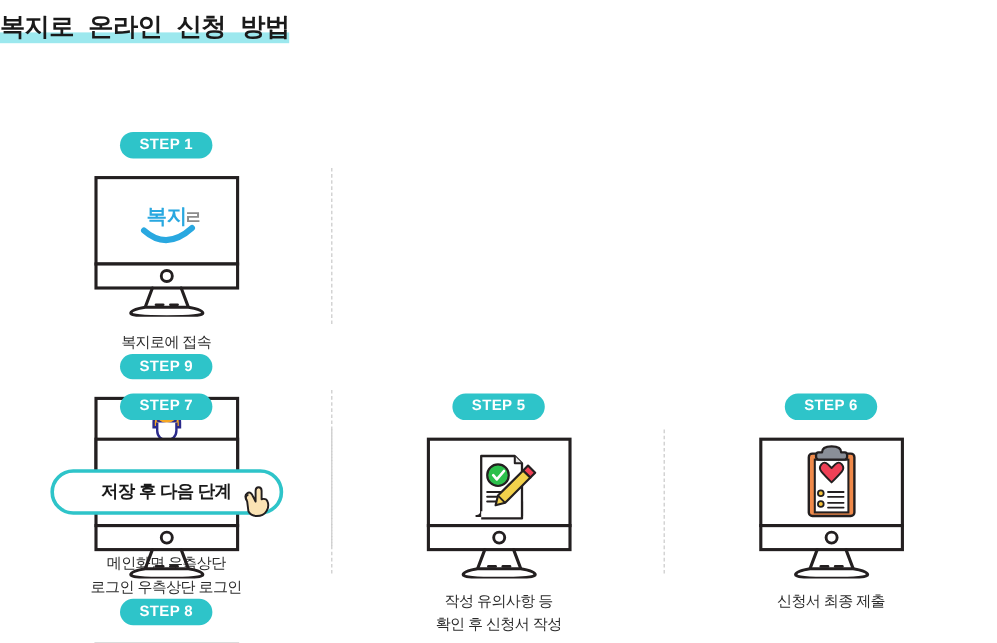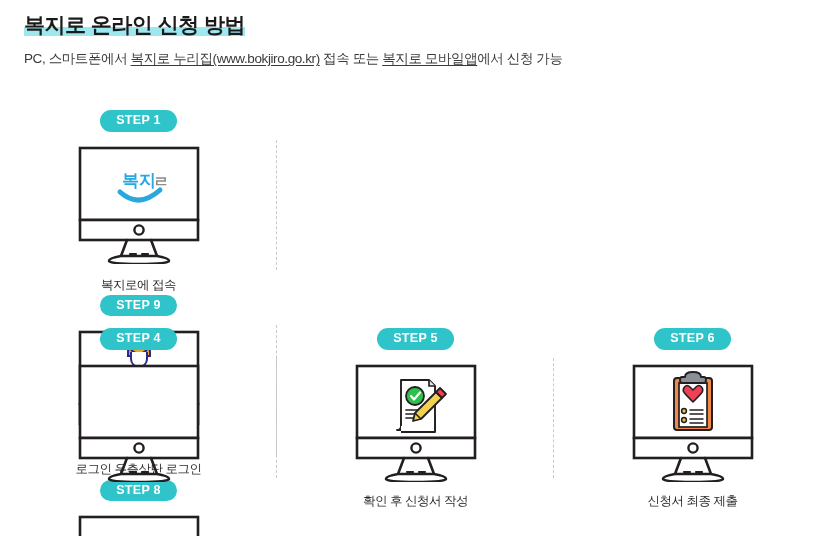--- a/index.html
+++ b/index.html
@@ -7,21 +7,21 @@
     width:831px;height:536px;
     background:#ffffff;
     font-family:"Liberation Sans","DejaVu Sans",sans-serif;
     color:#231f20;
     overflow:hidden;
     position:relative;
   }
   .page{position:relative;width:831px;height:536px;}
 
   
-  .header{position:absolute;left:24px;top:12px;}
+  .header{position:absolute;left:0;top:12px;font-family:Liberation Mono, monospace;}
   .title-wrap{position:relative;display:inline-block;}
   .title-hl{
     position:absolute;left:0;right:0;bottom:1px;height:9px;
     background:#9ce8ee;z-index:0;
   }
   .title{
     position:relative;z-index:1;
     font-size:21px;font-weight:bold;letter-spacing:-0.5px;
     color:#1a1a1a;line-height:1.2;
     white-space:nowrap;
@@ -80,23 +80,20 @@
 </head>
 <body>
 
 <div class="page">
 
   <div class="header">
     <div class="title-wrap">
       <div class="title-hl"></div>
       <div class="title">복지로 온라인 신청 방법</div>
     </div>
-    <div class="subtitle">
-      <span>PC, 스마트폰에서 </span><span class="u">복지로 누리집(www.bokjiro.go.kr)</span><span> 접속 또는 </span><span class="u">복지로 모바일앱</span><span>에서 신청 가능</span>
-    </div>
   </div>
 
   <div class="row row1">
 
     <div class="cell">
       <div class="badge">STEP 1</div>
       <div class="mon-wrap">
         <svg class="monitor" width="150" height="118" viewBox="0 0 150 118">
           <rect x="16" y="2" width="118" height="72" fill="#fff" stroke="#231f20" stroke-width="2.6"></rect>
           <rect x="16" y="74" width="118" height="20" fill="#fff" stroke="#231f20" stroke-width="2.6"></rect>
@@ -139,20 +136,21 @@
           <g>
             <rect x="50" y="56" width="50" height="11" rx="5.5" fill="#f5a623" stroke="#2a2a8c" stroke-width="2"></rect>
             <circle cx="62" cy="61.5" r="1.8" fill="#2a2a8c"></circle>
             <circle cx="70" cy="61.5" r="1.8" fill="#2a2a8c"></circle>
             <circle cx="78" cy="61.5" r="1.8" fill="#2a2a8c"></circle>
             <circle cx="86" cy="61.5" r="1.8" fill="#2a2a8c"></circle>
           </g>
         </svg>
       </div>
       <div class="caption">
+        <div>메인화면 우측상단</div>
         <div>로그인 우측상단 로그인</div>
       </div>
       <div class="divider"></div>
     </div>
 
     <div class="cell">
       <div class="badge">STEP 8</div>
       <div class="mon-wrap">
         <svg class="monitor" width="150" height="118" viewBox="0 0 150 118">
           <rect x="16" y="2" width="118" height="72" fill="#fff" stroke="#231f20" stroke-width="2.6"></rect>
@@ -174,31 +172,40 @@
         </div>
       </div>
       <div class="caption">
       </div>
     </div>
   </div>
 
   <div class="row row2">
 
     <div class="cell">
-      <div class="badge">STEP 4</div>
-      <div class="mon-wrap">
-        <svg class="monitor" width="150" height="118" viewBox="0 0 150 118">
-          <rect x="16" y="2" width="118" height="72" fill="#fff" stroke="#231f20" stroke-width="2.6"></rect>
-          <rect x="16" y="74" width="118" height="20" fill="#fff" stroke="#231f20" stroke-width="2.6"></rect>
-          <circle cx="75" cy="84" r="4.6" fill="#fff" stroke="#231f20" stroke-width="2.4"></circle>
-          <path d="M63 94 L57 110 M87 94 L93 110" fill="none" stroke="#231f20" stroke-width="2.6" stroke-linecap="round"></path>
-          <path d="M57 110 q-12 2 -12 5 q0 3 30 3 q30 0 30 -3 q0 -3 -12 -5 z" fill="#fff" stroke="#231f20" stroke-width="2.6" stroke-linejoin="round"></path>
-          <path d="M66 108 h6" stroke="#231f20" stroke-width="2.2" stroke-linecap="round"></path>
-          <path d="M78 108 h6" stroke="#231f20" stroke-width="2.2" stroke-linecap="round"></path>
-        </svg>
+      <div class="badge">STEP 7</div>
+      <div class="mon-wrap">
+        <svg class="monitor" width="150" height="118" viewBox="0 0 150 118">
+          <rect x="16" y="2" width="118" height="72" fill="#fff" stroke="#231f20" stroke-width="2.6"></rect>
+          <rect x="16" y="74" width="118" height="20" fill="#fff" stroke="#231f20" stroke-width="2.6"></rect>
+          <circle cx="75" cy="84" r="4.6" fill="#fff" stroke="#231f20" stroke-width="2.4"></circle>
+          <path d="M63 94 L57 110 M87 94 L93 110" fill="none" stroke="#231f20" stroke-width="2.6" stroke-linecap="round"></path>
+          <path d="M57 110 q-12 2 -12 5 q0 3 30 3 q30 0 30 -3 q0 -3 -12 -5 z" fill="#fff" stroke="#231f20" stroke-width="2.6" stroke-linejoin="round"></path>
+          <path d="M66 108 h6" stroke="#231f20" stroke-width="2.2" stroke-linecap="round"></path>
+          <path d="M78 108 h6" stroke="#231f20" stroke-width="2.2" stroke-linecap="round"></path>
+        </svg>
+        <div class="pill-holder">
+          <div class="pill">
+            <span>저장 후 다음 단계</span>
+            <svg class="hand" width="30" height="30" viewBox="0 0 30 30">
+              <path d="M9 15 q-3 -5 0 -7 q3 -2 5 3 l2 4 v-9 q0 -3 2.5 -3 q2.5 0 2.5 3 v7 q4 -1 5 2 q1.5 4 -1 8 q-2.5 4 -8 4 q-5 0 -7 -4 z" fill="#fbe3b4" stroke="#231f20" stroke-width="1.6" stroke-linejoin="round"></path>
+              <path d="M9.5 9.5 q-2.5 1.5 -1 4" fill="none" stroke="#231f20" stroke-width="1.4" stroke-linecap="round"></path>
+            </svg>
+          </div>
+        </div>
       </div>
       <div class="caption">
       </div>
       <div class="divider"></div>
     </div>
 
     <div class="cell">
       <div class="badge">STEP 5</div>
       <div class="mon-wrap">
         <svg class="monitor" width="150" height="118" viewBox="0 0 150 118">
@@ -219,20 +226,21 @@
             <path d="M65 46 h16 M65 50 h16 M65 54 h12" stroke="#231f20" stroke-width="1.7" stroke-linecap="round"></path>
           </g>
           <g>
             <path d="M95 28 l6 6 l-21 21 l-8 2 l2 -8 z" fill="#f2d14b" stroke="#231f20" stroke-width="1.8" stroke-linejoin="round"></path>
             <path d="M95 28 l6 6 l4 -4 l-6 -6 z" fill="#ef4056" stroke="#231f20" stroke-width="1.8" stroke-linejoin="round"></path>
             <path d="M74 49 l6 6" stroke="#231f20" stroke-width="1.5"></path>
           </g>
         </svg>
       </div>
       <div class="caption">
+        <div>작성 유의사항 등</div>
         <div>확인 후 신청서 작성</div>
       </div>
       <div class="divider"></div>
     </div>
 
     <div class="cell">
       <div class="badge">STEP 6</div>
       <div class="mon-wrap">
         <svg class="monitor" width="150" height="118" viewBox="0 0 150 118">
           <rect x="16" y="2" width="118" height="72" fill="#fff" stroke="#231f20" stroke-width="2.6"></rect>

